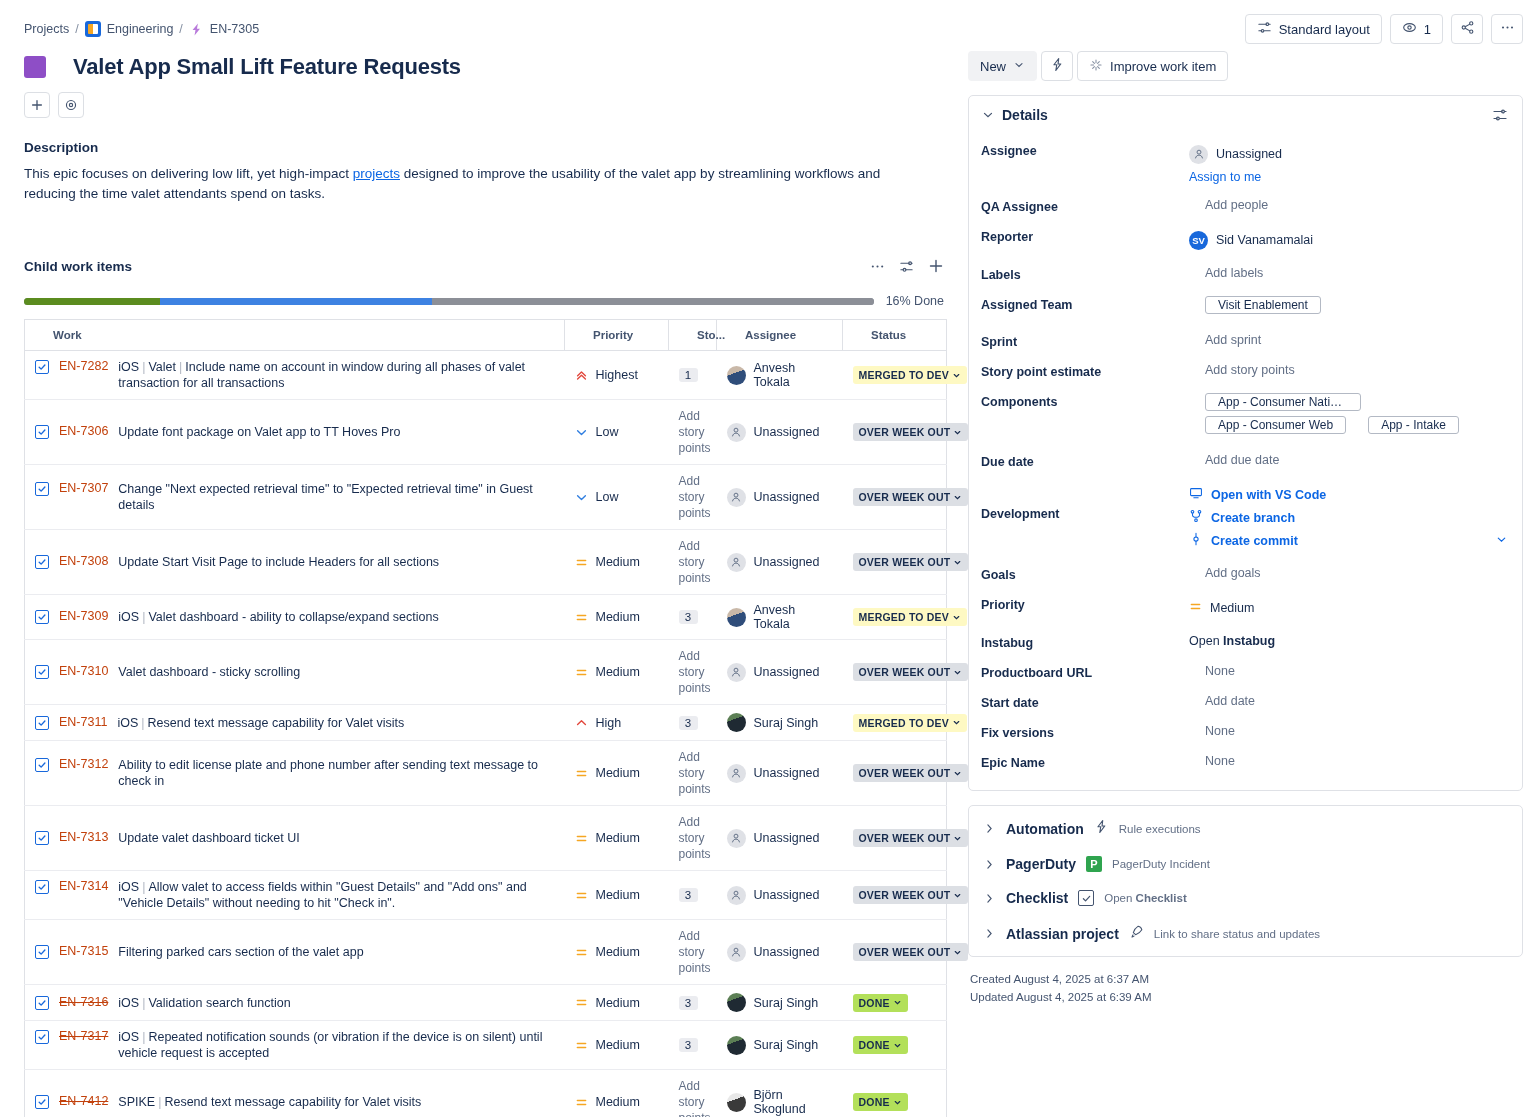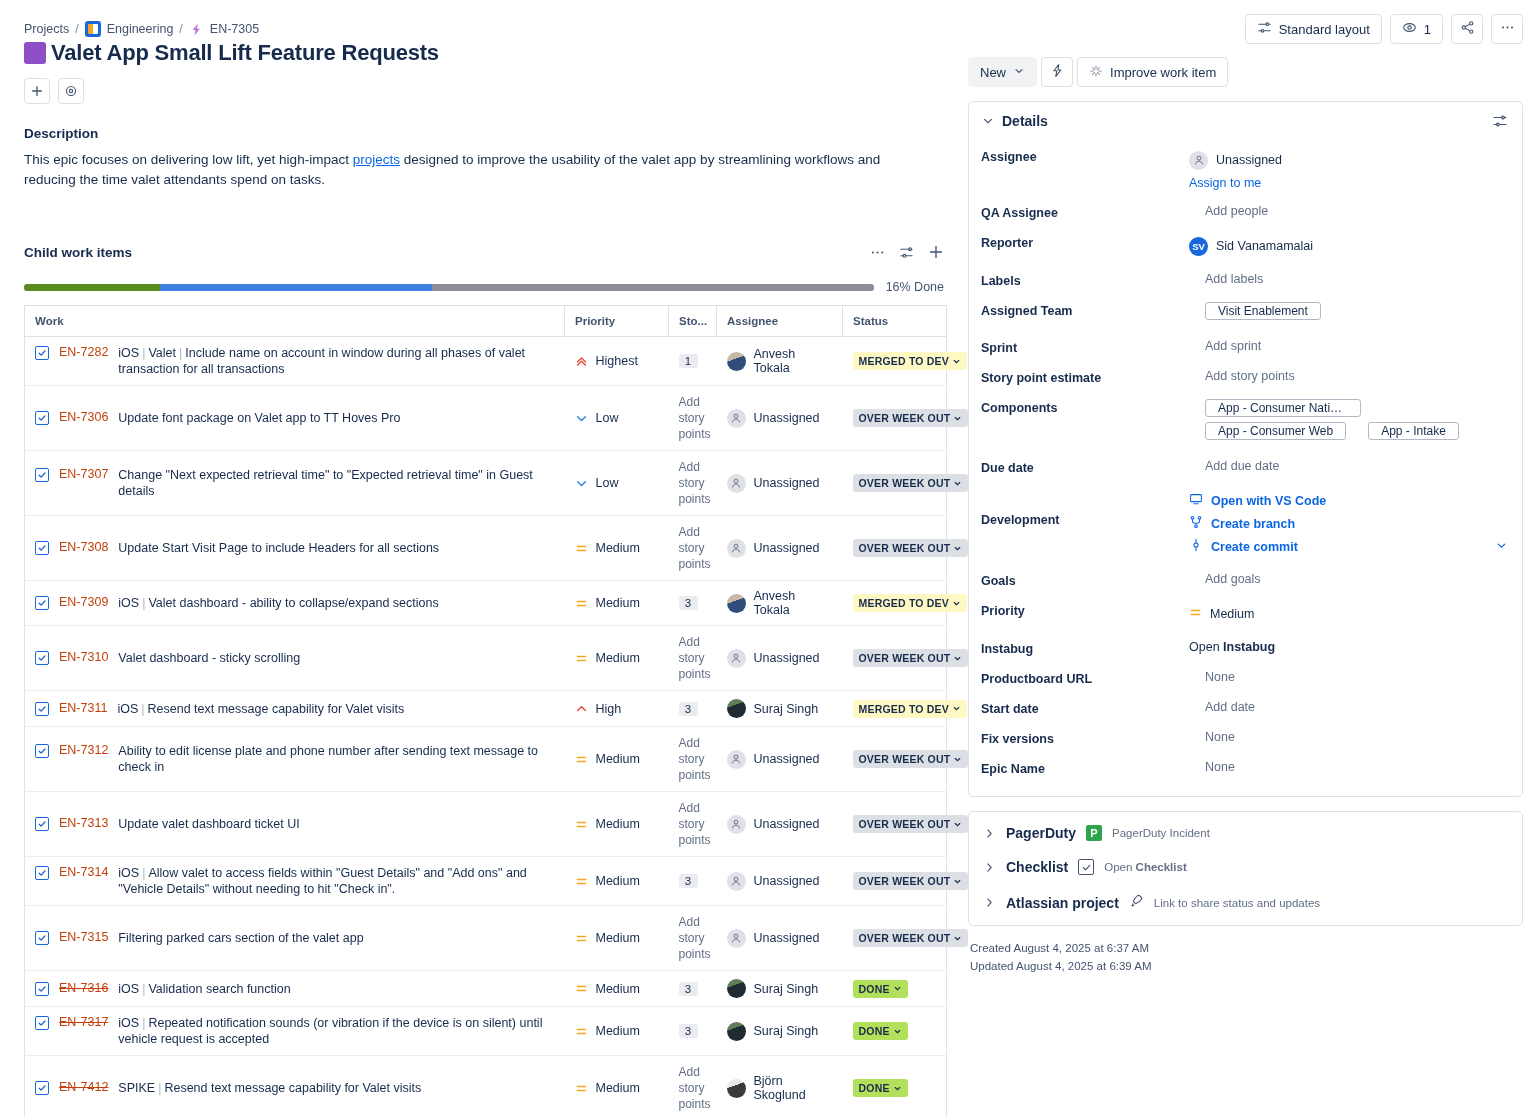--- a/index.html
+++ b/index.html
@@ -16,21 +16,21 @@
   .left { width: 968px; padding: 18px 24px 0 24px; position: relative; }
 
   .breadcrumb { display: flex; align-items: center; gap: 6px; font-size: 12.5px; color: #44546f; height: 22px; }
   .breadcrumb .sep { color: #8590a2; }
   .bc-link { color: #44546f; text-decoration: none; }
   .proj-icon { width: 16px; height: 16px; border-radius: 3px; background: #1868db; position: relative; display:inline-block; }
   .proj-icon:before { content:""; position:absolute; left:3px; top:3px; width:5px; height:10px; background:#f5a623; border-radius:1px 0 0 1px;}
   .proj-icon:after { content:""; position:absolute; left:8px; top:3px; width:5px; height:10px; background:#ffffff; border-radius:0 1px 1px 0;}
   .epic-bolt { width: 15px; height: 15px; display:inline-block; }
 
-  .title-row { display: flex; align-items: center; gap: 5px; }
+  .title-row { display: flex; align-items: center; gap: 27px; margin-top: 14px; }
   .title-swatch { width: 22px; height: 22px; background: #8e4ec6; border-radius: 3px; flex: none; }
   h1.title { font-size: 22px; font-weight: 700; letter-spacing: -0.2px; color: #172b4d; }
 
   .title-actions { display: flex; gap: 8px; margin-top: 12px; }
   .icon-btn {
     width: 26px; height: 26px; border: 1px solid #dcdfe4; border-radius: 4px;
     background: #fff; display: flex; align-items: center; justify-content: center;
     cursor: pointer; color: #44546f;
   }
 
@@ -50,21 +50,21 @@
   .pg-blue  { background: #3d82e2; }
   .pg-grey  { background: #8c8f97; flex: 1; }
   .pg-label { font-size: 12.5px; color: #44546f; white-space: nowrap; }
 
   table.cwi {
     width: 922px; margin-top: 11px; border-collapse: collapse;
     border: 1px solid #dfe1e6; background: #fff; table-layout: fixed;
   }
   table.cwi th {
     font-size: 11.5px; font-weight: 700; color: #44546f; text-align: left;
-    padding: 9px 10px; border-bottom: 1px solid #dfe1e6; border-right: 1px solid #dfe1e6;
+    padding: 9px 28px; border-bottom: 1px solid #dfe1e6; border-right: 1px solid #dfe1e6;
     background: #fff; vertical-align: middle;
   }
   table.cwi th:last-child { border-right: none; }
   table.cwi td {
     font-size: 12.5px; color: #172b4d; padding: 8px 10px;
     border-bottom: 1px solid #ebecf0; vertical-align: middle;
   }
   table.cwi tr:last-child td { border-bottom: none; }
 
   .col-work { width: 540px; }
@@ -112,21 +112,21 @@
   .right { width: 569px; padding: 14px 14px 0 0; position: relative; }
 
   .top-actions { display: flex; justify-content: flex-end; gap: 8px; align-items: center; }
   .btn {
     display: inline-flex; align-items: center; gap: 7px; height: 30px; padding: 0 11px;
     border: 1px solid #dcdfe4; border-radius: 4px; background: #fff; cursor: pointer;
     font-size: 13px; color: #172b4d;
   }
   .btn.sq { padding: 0; width: 32px; justify-content: center; }
 
-  .second-actions { display: flex; gap: 4px; align-items: center; margin-top: 13px; }
+  .second-actions { display: flex; gap: 4px; align-items: center; margin-top: 7px; }
   .btn.new { background: #f1f2f4; border-color: transparent; }
 
   .panel { border: 1px solid #dfe1e6; border-radius: 5px; margin-top: 14px; background: #fff; }
   .panel-head { display: flex; align-items: center; padding: 11px 14px 9px 12px; }
   .panel-head .chev { color: #44546f; margin-right: 7px; display:flex; }
   .panel-head .h { font-size: 14px; font-weight: 700; }
   .panel-head .r { margin-left: auto; color: #44546f; cursor: pointer; display:flex; }
 
   .fields { padding: 2px 14px 14px 12px; }
   .field { display: flex; align-items: flex-start; padding: 6px 0; min-height: 30px; }
@@ -987,30 +987,44 @@
       </div>
     </div>
 
     <div class="acc-panel">
       <div class="acc-row">
         <span class="chev">
           <svg width="13" height="13" viewBox="0 0 16 16">
               <path d="M6 3.5 10 8l-4 4.5" fill="none" stroke="#44546f" stroke-width="1.4" stroke-linecap="round"></path>
             </svg>
         </span>
-        <span class="acc-name">PagerDuty</span>
-        <span class="pd-icon">P</span>
-        <span class="acc-sub">PagerDuty Incident</span>
+        <span class="acc-name">Automation</span>
+        <span>
+          <svg width="15" height="15" viewBox="0 0 16 16">
+              <path d="M9.3 1.6 4.2 8.3h3l-1 6.1 5.3-7h-2.9z" fill="none" stroke="#44546f" stroke-width="1.2" stroke-linejoin="round"></path>
+            </svg>
+        </span>
+        <span class="acc-sub">Rule executions</span>
       </div>
       <div class="acc-row">
         <span class="chev">
           <svg width="13" height="13" viewBox="0 0 16 16">
               <path d="M6 3.5 10 8l-4 4.5" fill="none" stroke="#44546f" stroke-width="1.4" stroke-linecap="round"></path>
             </svg>
         </span>
+        <span class="acc-name">PagerDuty</span>
+        <span class="pd-icon">P</span>
+        <span class="acc-sub">PagerDuty Incident</span>
+      </div>
+      <div class="acc-row">
+        <span class="chev">
+          <svg width="13" height="13" viewBox="0 0 16 16">
+              <path d="M6 3.5 10 8l-4 4.5" fill="none" stroke="#44546f" stroke-width="1.4" stroke-linecap="round"></path>
+            </svg>
+        </span>
         <span class="acc-name">Checklist</span>
         <span class="ck-icon">
           <svg width="11" height="11" viewBox="0 0 16 16">
               <path d="M3.5 8.4 6.6 11.4 12.6 4.8" fill="none" stroke="#44546f" stroke-width="1.8" stroke-linecap="round" stroke-linejoin="round"></path>
             </svg>
         </span>
         <span class="acc-sub">
           <span>Open </span><strong>Checklist</strong>
         </span>
       </div>

